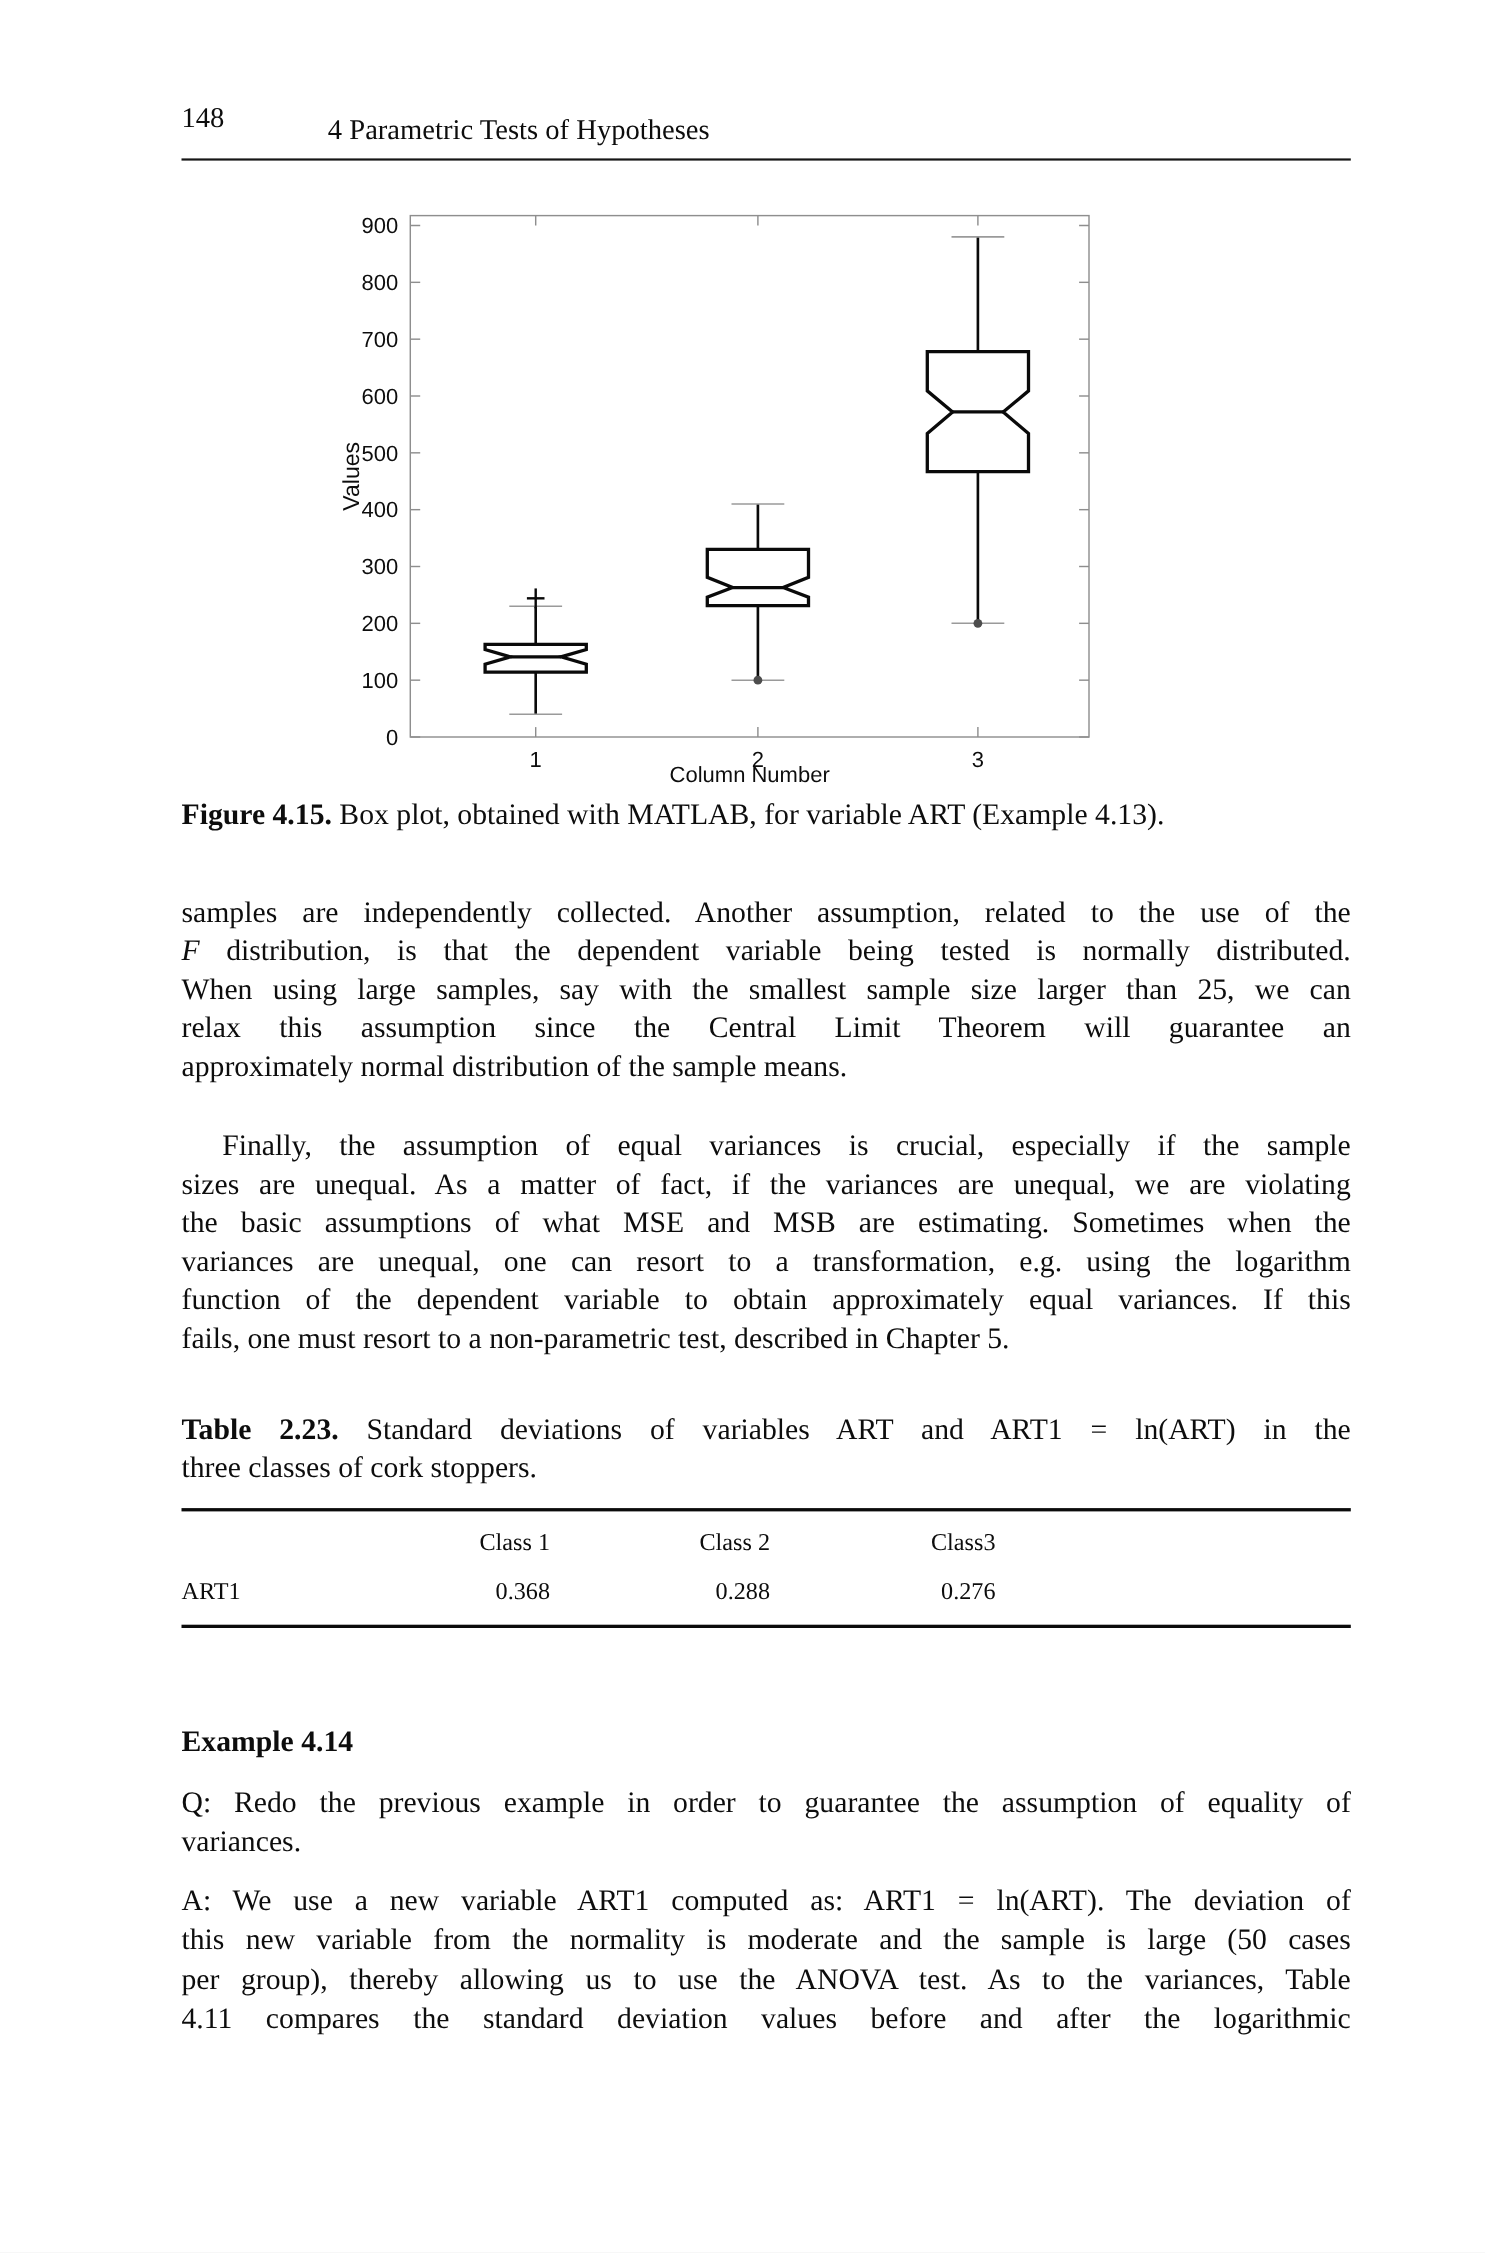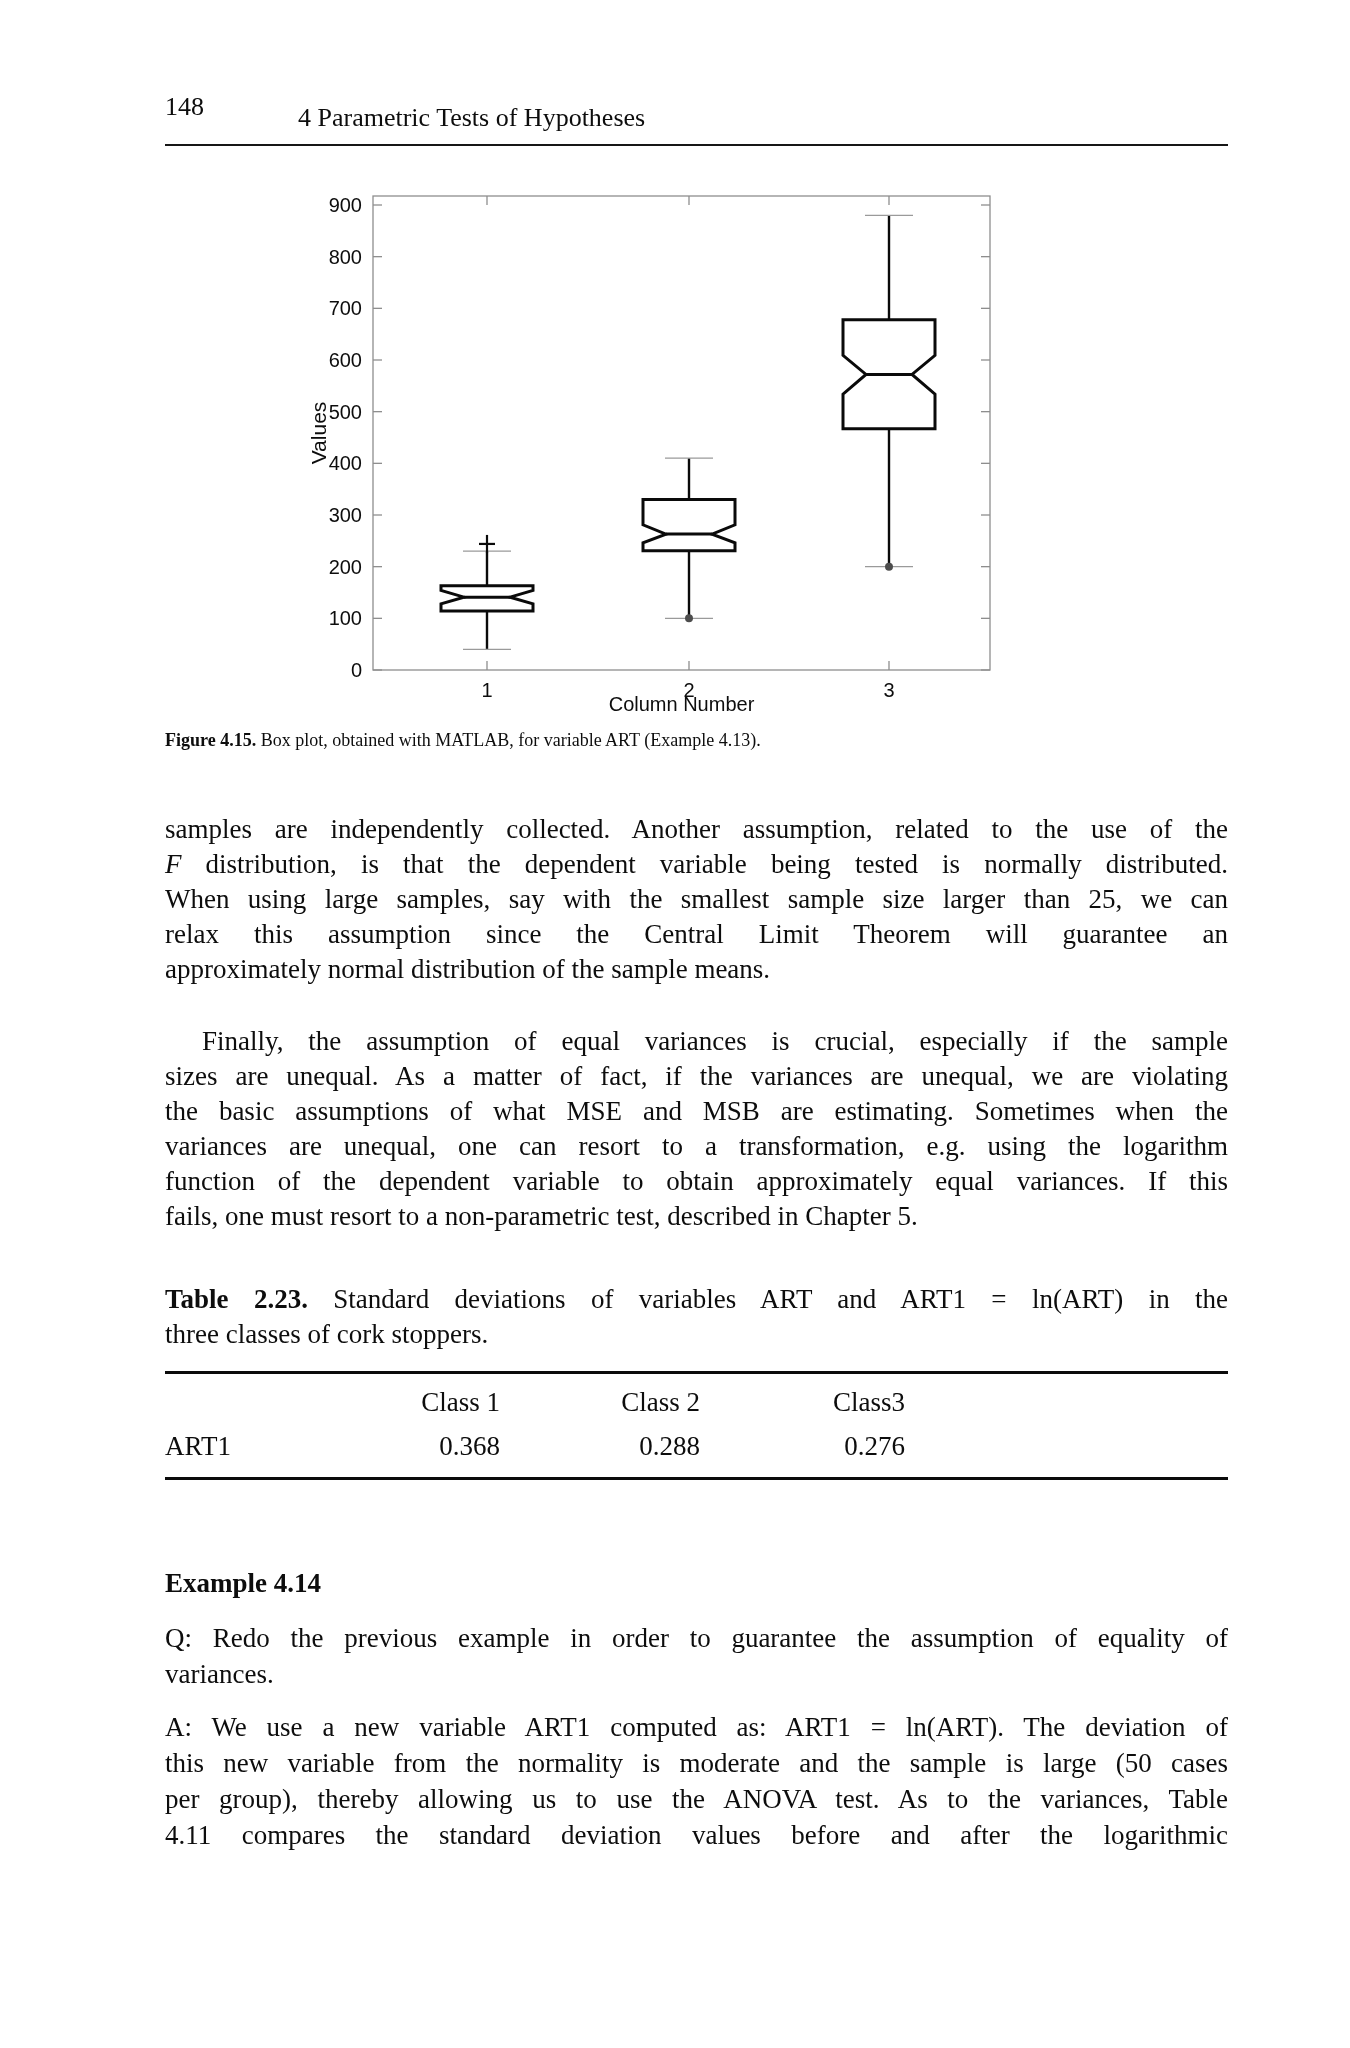--- a/index.html
+++ b/index.html
@@ -7,33 +7,33 @@
     position:relative;width:1350px;height:2048px;background:#ffffff;
     font-family:"Liberation Serif", serif;color:#0d0d0d;overflow:hidden;
     margin:0 auto;
   }
   .abs{position:absolute;}
   .header-num{left:165px;top:92px;font-size:26px;}
   .header-title{left:298px;top:103px;font-size:26px;text-align:center;}
   .header-rule{left:165px;top:144px;width:1063px;height:2px;background:#161616;}
   .fig-wrap{left:0;top:150px;width:1350px;height:575px;}
   .fig-svg{position:absolute;left:290px;top:0;}
-  .fig-caption{left:165px;top:722px;width:1063px;font-size:18px;line-height:36px;}
+  .fig-caption{left:165px;top:722px;width:1063px;font-size:27px;line-height:36px;}
   .para{left:165px;top:0;width:1063px;font-size:27px;}
   .lh35{line-height:35px;}
   .lh36{line-height:36px;}
   .jline{text-align:justify;text-align-last:justify;}
   .jline.plain{text-align:last-left;text-align-last:left;}
   #para1{top:812px;}
   #para2{top:1024px;}
   #tablecap{top:1282px;}
   .stable{
     left:165px;top:1371px;width:1063px;
     border-top:3px solid #0b0b0b;border-bottom:3px solid #0b0b0b;
-    padding:5px 0 9px 0;font-size:27px;
+    padding:5px 0 9px 0;font-size:22px;
   }
   .trow{display:grid;grid-template-columns:172px 163px 200px 205px 1fr;height:43px;align-items:center;}
   .trow.thead{height:46px;}
   .cr{text-align:right;}
   .ex-heading{left:165px;top:1568px;font-size:27px;font-weight:bold;}
   #qpara{top:1620px;}
   #apara{top:1709px;}
 </style>
 </head>
 <body>

